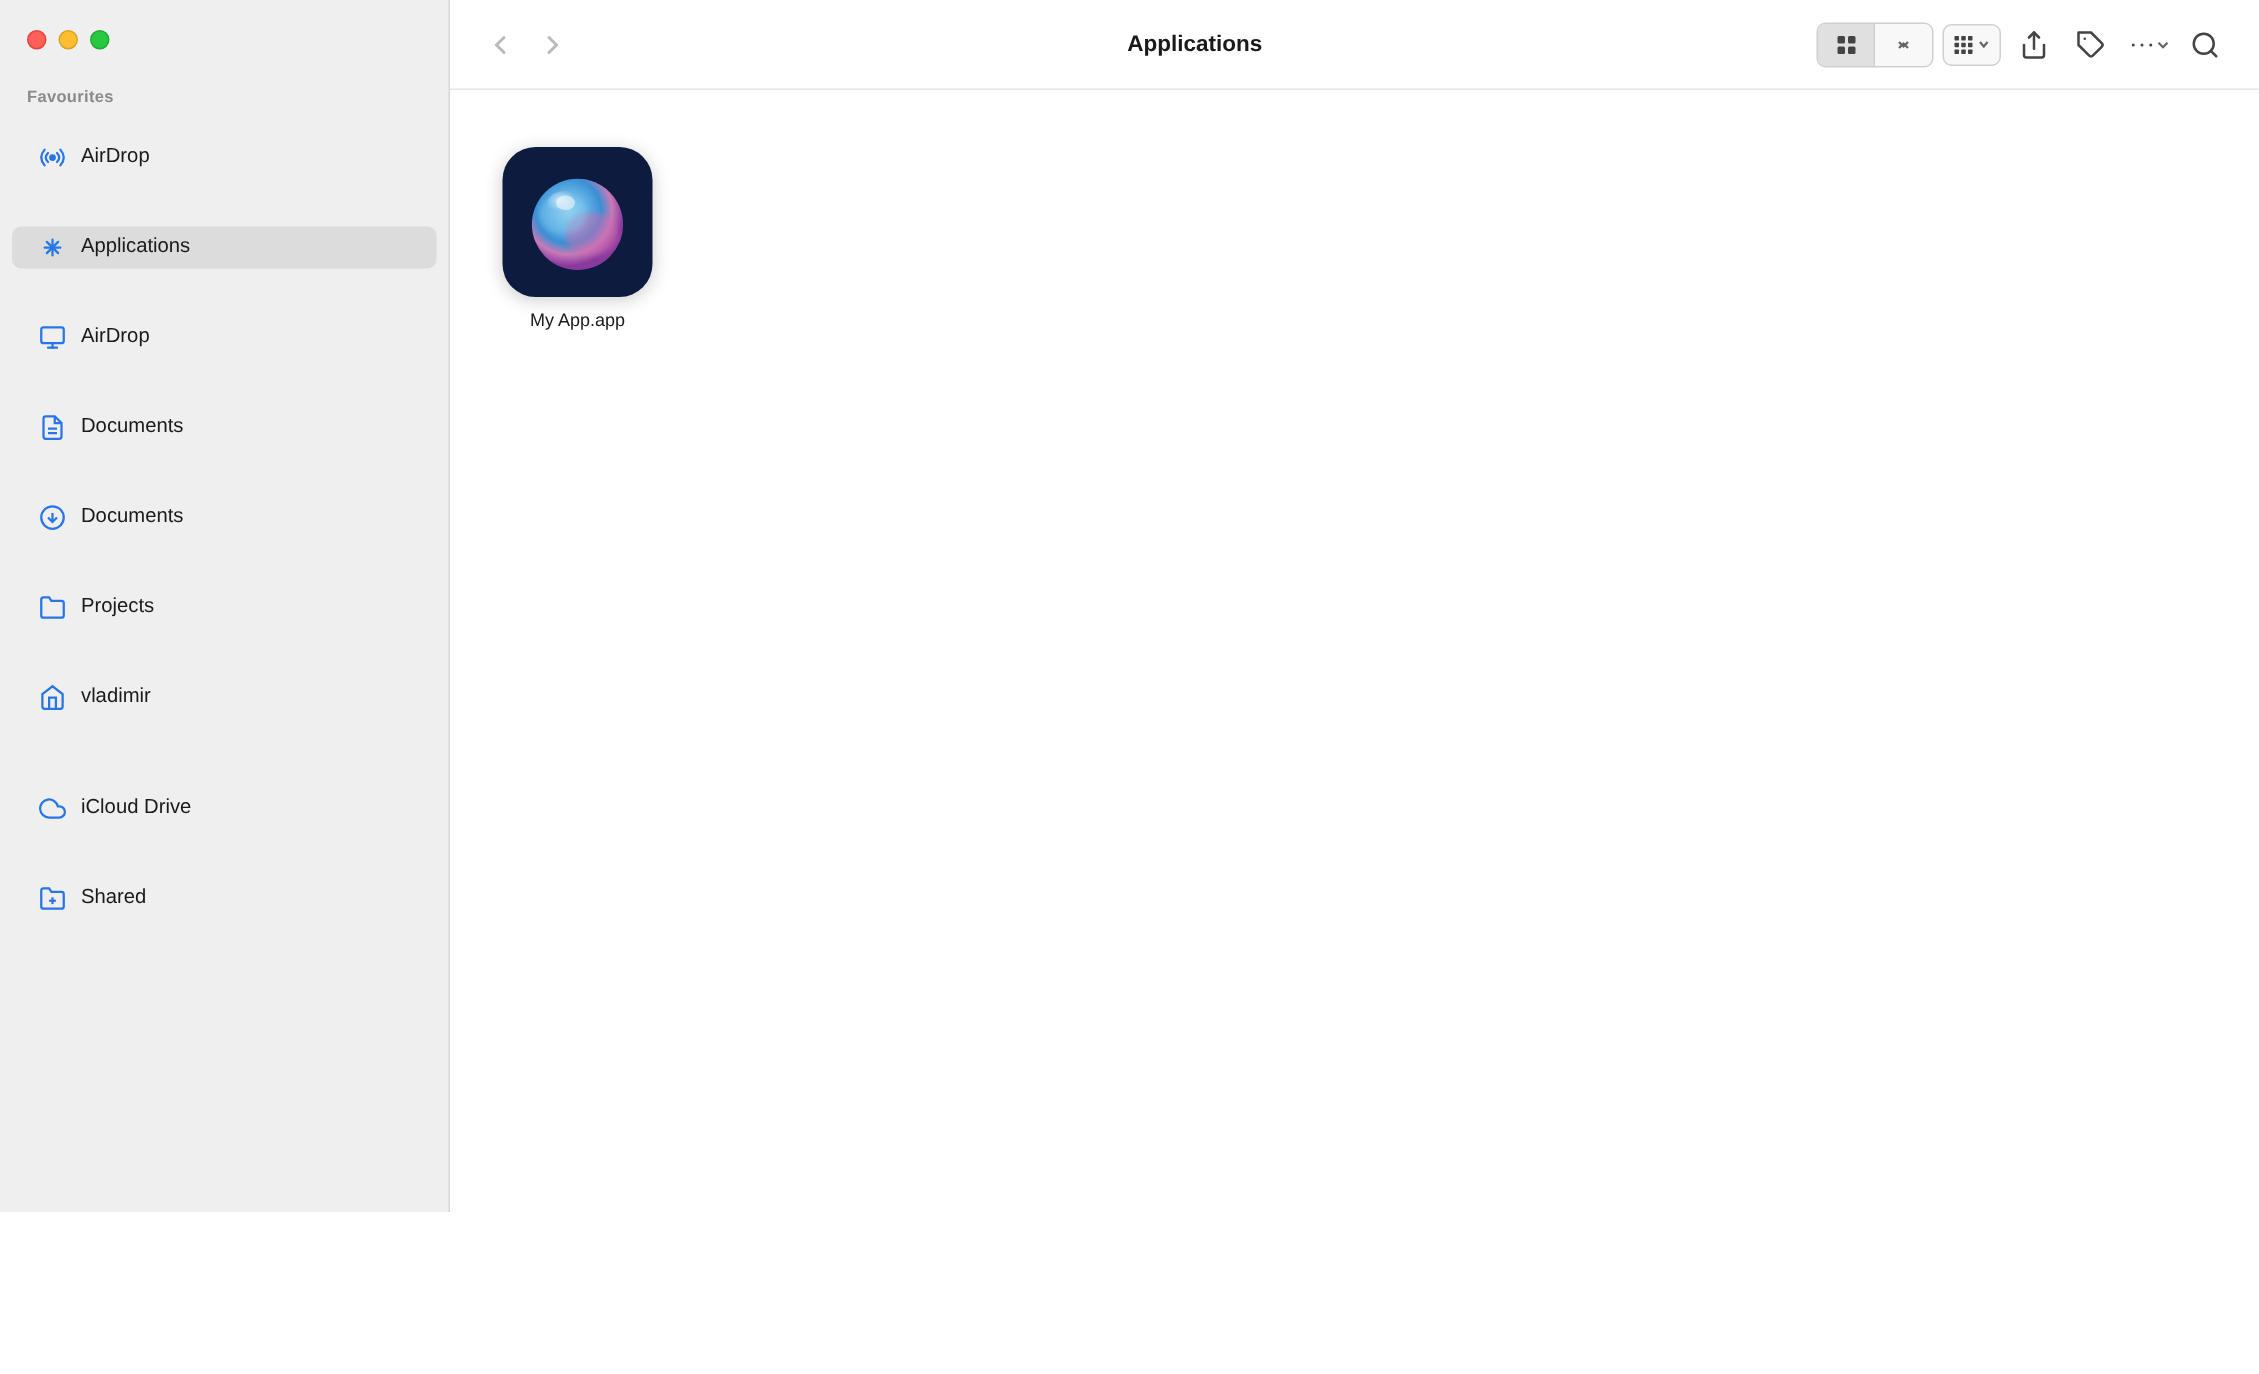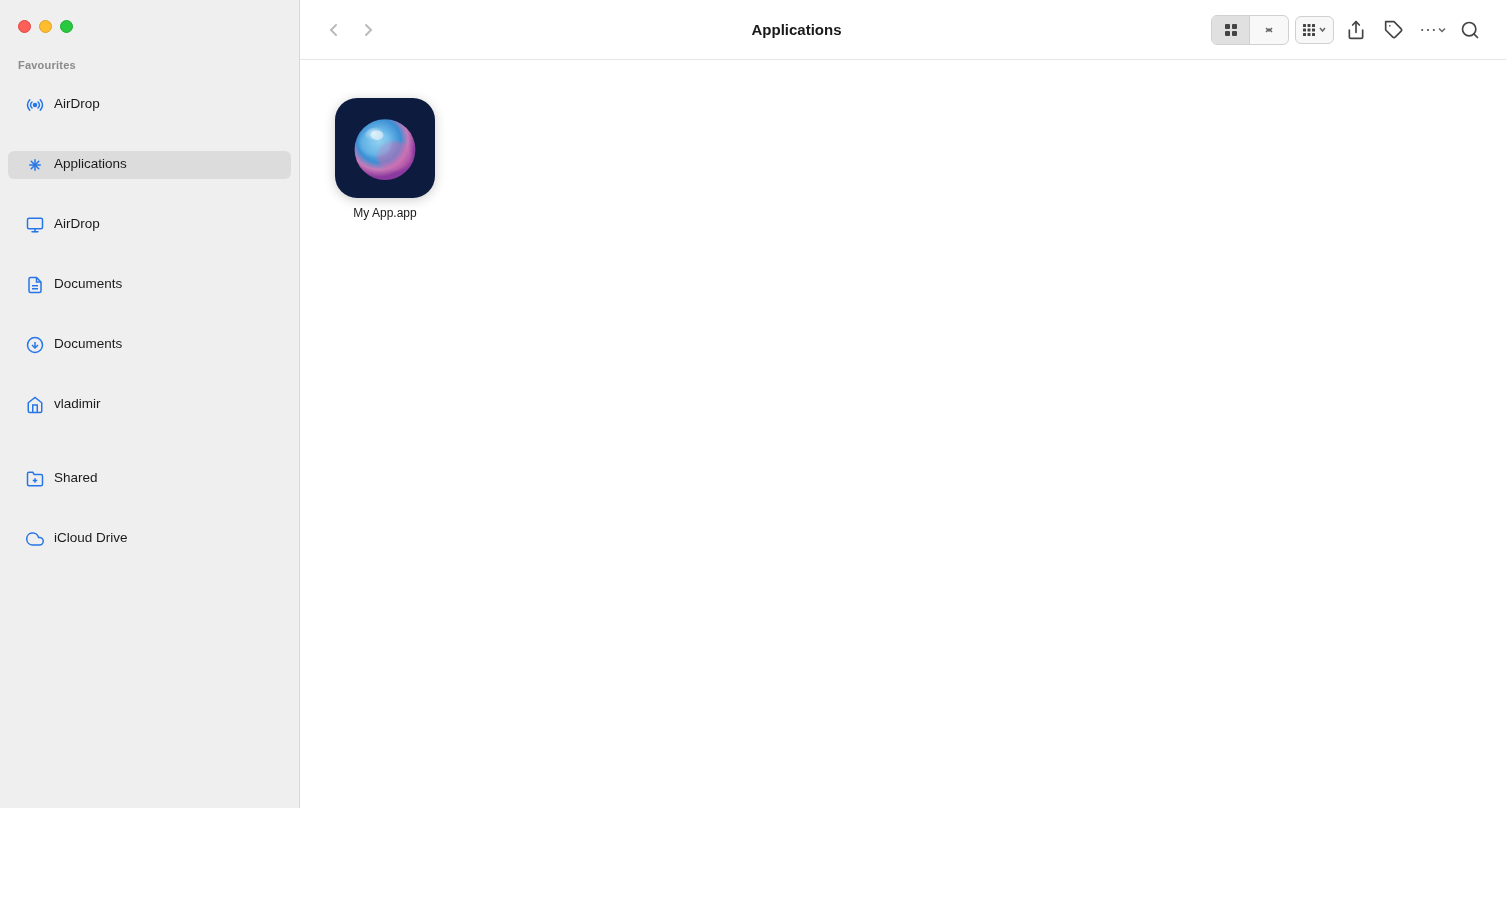--- a/index.html
+++ b/index.html
@@ -312,52 +312,60 @@
       <svg class="icon-svg" viewBox="0 0 24 24" fill="none" stroke="#2676e8" stroke-width="2">
         <circle cx="12" cy="12" r="10"></circle>
         <polyline points="8 12 12 16 16 12"></polyline>
         <line x1="12" y1="8" x2="12" y2="16"></line>
       </svg>
     </span>
     <span class="sidebar-item-label">Documents</span>
   </div>
 
 
+  <div class="sidebar-item">
+    <span class="sidebar-icon">
+      <svg class="icon-svg" viewBox="0 0 24 24" fill="none" stroke="#2676e8" stroke-width="2">
+        <path d="M22 19a2 2 0 0 1-2 2H4a2 2 0 0 1-2-2V5a2 2 0 0 1 2-2h5l2 3h9a2 2 0 0 1 2 2z"></path>
+      </svg>
+    </span>
+    <span class="sidebar-item-label">Projects</span>
+  </div>
 
   <div class="sidebar-item">
     <span class="sidebar-icon">
       <svg class="icon-svg" viewBox="0 0 24 24" fill="none" stroke="#2676e8" stroke-width="2">
         <path d="M3 9l9-7 9 7v11a2 2 0 0 1-2 2H5a2 2 0 0 1-2-2z"></path>
         <polyline points="9 22 9 12 15 12 15 22"></polyline>
       </svg>
     </span>
     <span class="sidebar-item-label">vladimir</span>
   </div>
 
   <div class="sidebar-gap"></div>
 
+
+  <div class="sidebar-item">
+    <span class="sidebar-icon">
+      <svg class="icon-svg" viewBox="0 0 24 24" fill="none" stroke="#2676e8" stroke-width="2">
+        <path d="M18 10h-1.26A8 8 0 1 0 9 20h9a5 5 0 0 0 0-10z"></path>
+      </svg>
+    </span>
+    <span class="sidebar-item-label">iCloud Drive</span>
+  </div>
 
   <div class="sidebar-item">
     <span class="sidebar-icon">
       <svg class="icon-svg" viewBox="0 0 24 24" fill="none" stroke="#2676e8" stroke-width="2">
         <path d="M22 19a2 2 0 0 1-2 2H4a2 2 0 0 1-2-2V5a2 2 0 0 1 2-2h5l2 3h9a2 2 0 0 1 2 2z"></path>
         <line x1="12" y1="11" x2="12" y2="17"></line>
         <line x1="9" y1="14" x2="15" y2="14"></line>
       </svg>
     </span>
     <span class="sidebar-item-label">Shared</span>
-  </div>
-
-  <div class="sidebar-item">
-    <span class="sidebar-icon">
-      <svg class="icon-svg" viewBox="0 0 24 24" fill="none" stroke="#2676e8" stroke-width="2">
-        <path d="M18 10h-1.26A8 8 0 1 0 9 20h9a5 5 0 0 0 0-10z"></path>
-      </svg>
-    </span>
-    <span class="sidebar-item-label">iCloud Drive</span>
   </div>
 </div>
 
 <div class="main-content">
 
   <div class="toolbar">
     <div class="toolbar-nav">
       <button class="toolbar-btn disabled" title="Back">
         <svg width="16" height="16" viewBox="0 0 16 16" fill="none" stroke="#bbb" stroke-width="2" stroke-linecap="round">
           <polyline points="10 3 5 8 10 13"></polyline>

